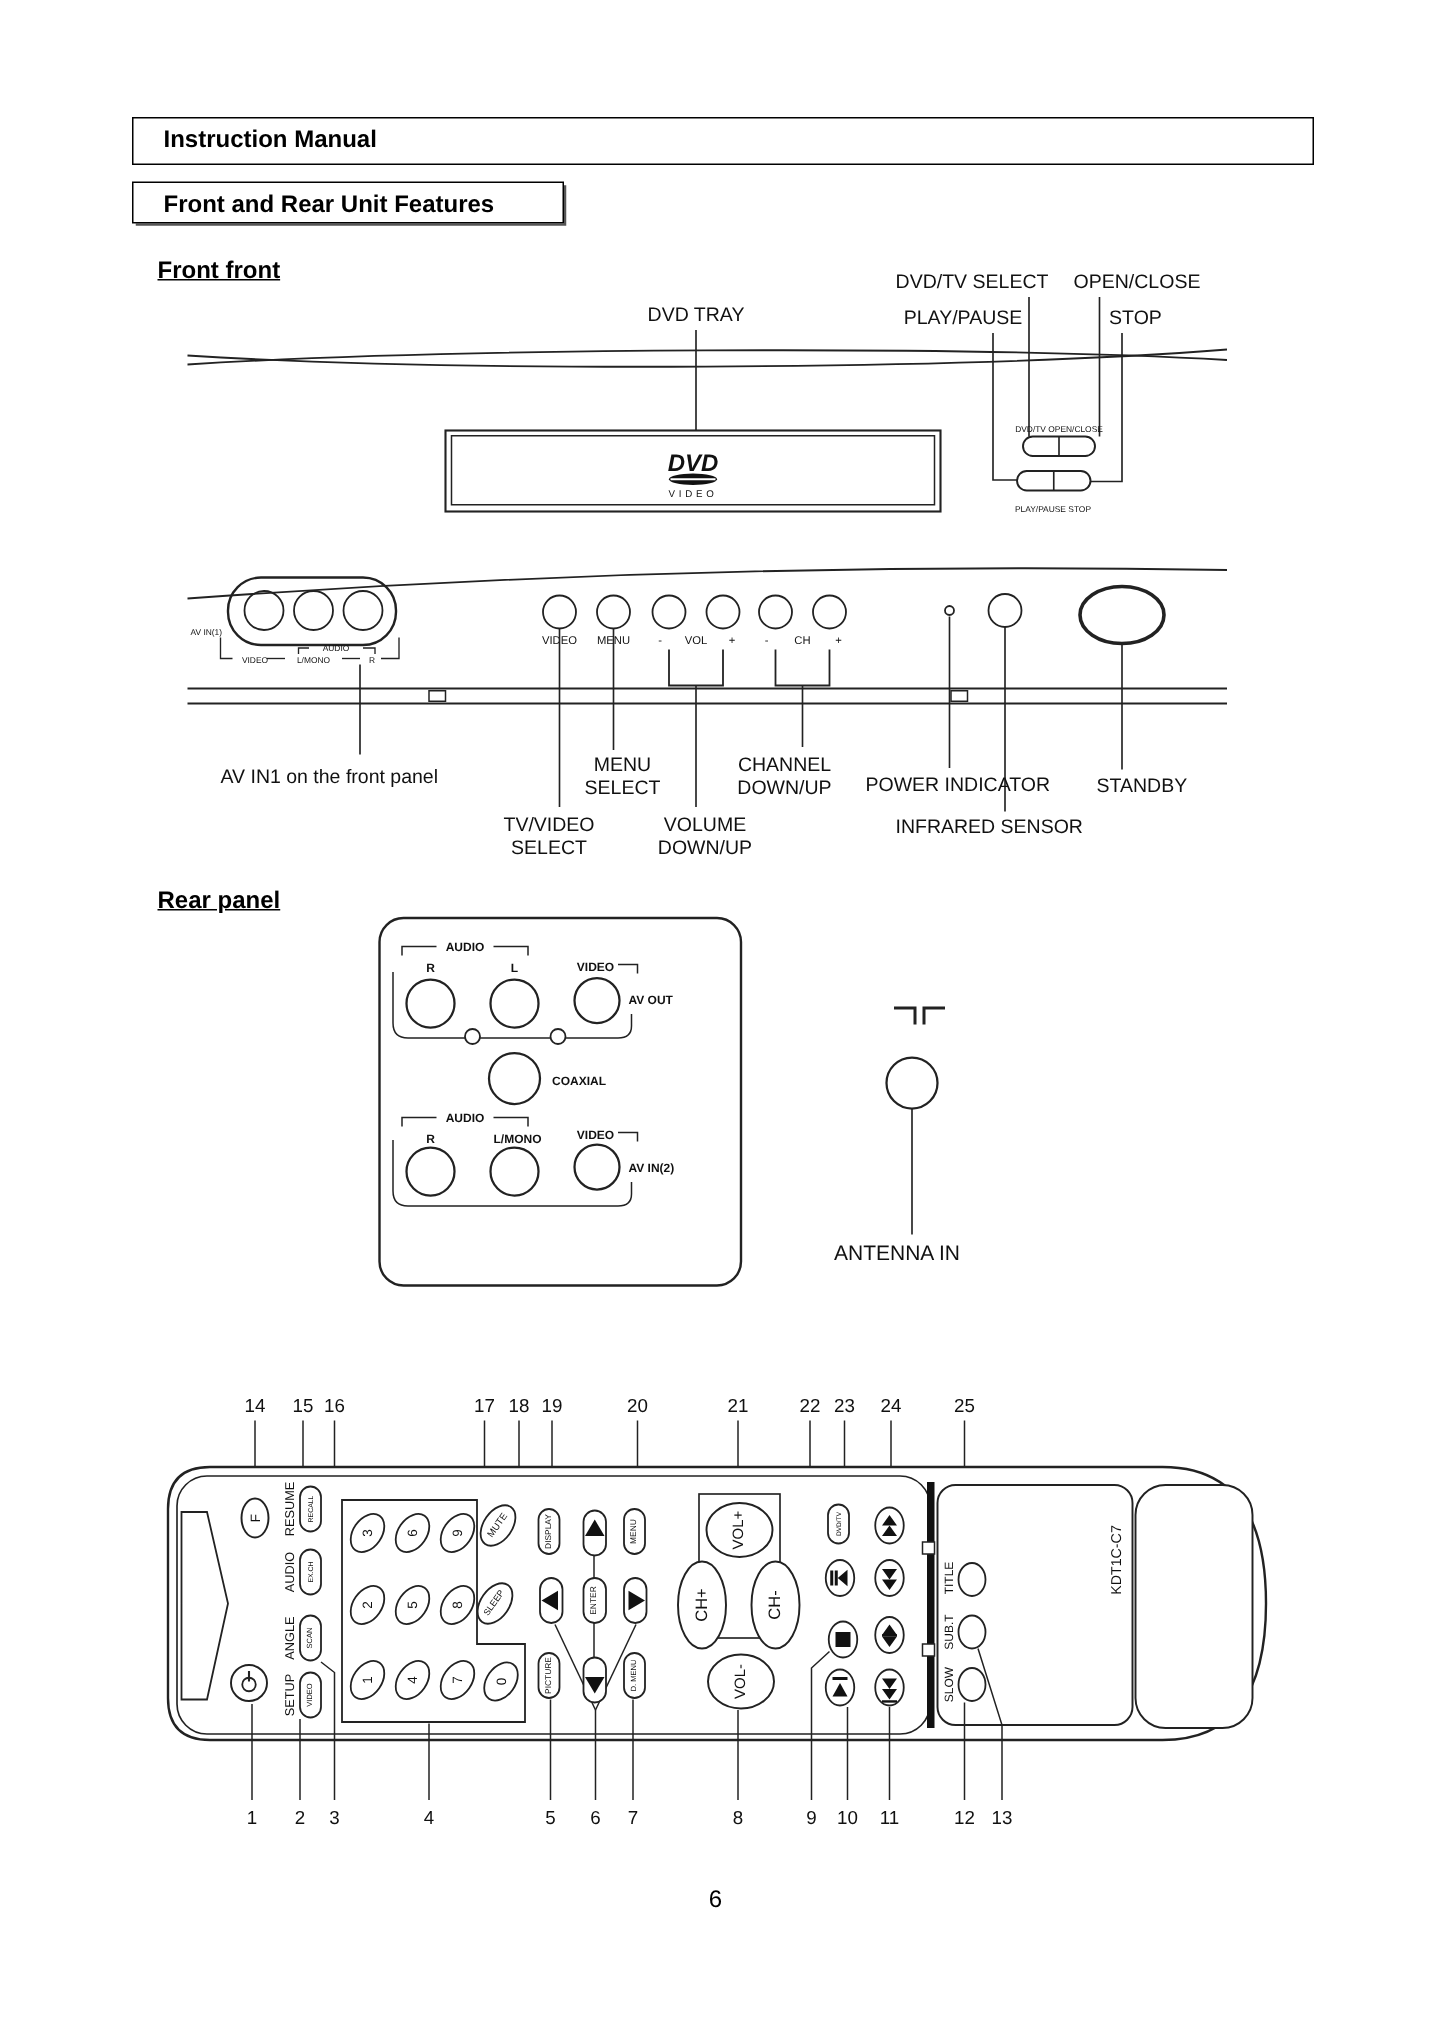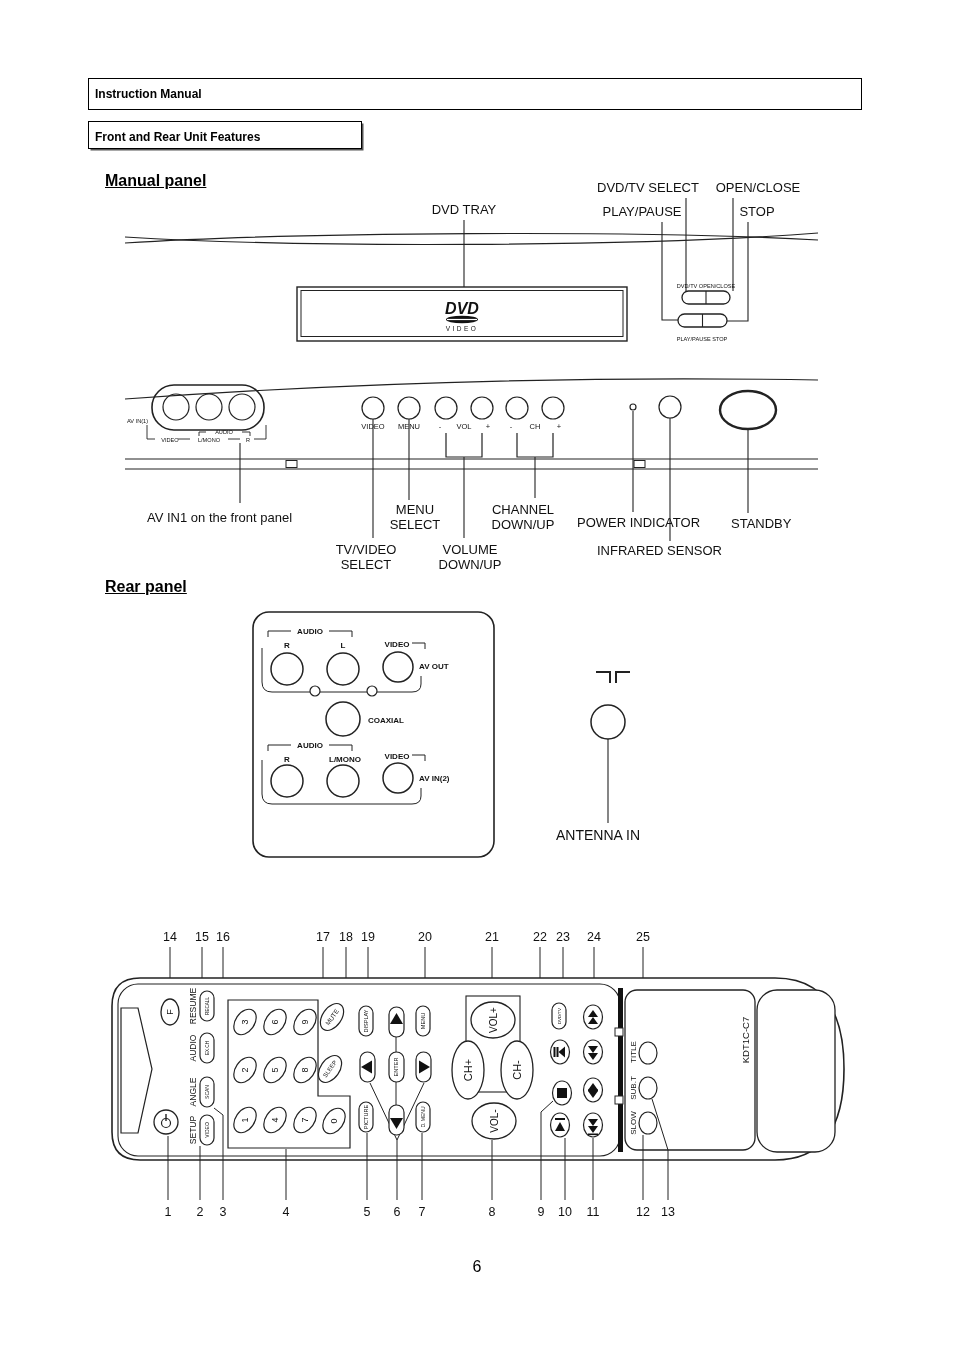--- a/index.html
+++ b/index.html
@@ -1,43 +1,43 @@
 <!DOCTYPE html>
 <html><head>
 <meta charset="utf-8">
 <style>
   html,body{margin:0;padding:0;background:#888;}
   .page{
     position:relative;width:954px;height:1350px;background:#fff;margin:0 auto;
     font-family:"Liberation Sans",sans-serif;color:#111;overflow:hidden;
   }
   .box-title{
-    position:absolute;border:1.6px solid #000;font-weight:bold;font-size:12px;
-    line-height:26px;padding:2px 8px 1px 6px;background:#fff;color:#000;
+    position:absolute;border:1.6px solid #000;font-weight:bold;font-size:16px;
+    line-height:26px;padding:2px 8px 1px 20px;background:#fff;color:#000;
   }
   #title-box{left:88px;top:78px;width:758px;height:27px;}
   #profiles-box{left:88px;top:121px;width:258px;height:23px;box-shadow:2px 2px 0 -0.5px #555;}
   #remote-box{left:97px;top:874px;width:234px;height:23px;}
   .panel-heading{
     position:absolute;font-weight:bold;font-size:16px;color:#000;
     text-decoration:underline;
   }
   #front-heading{left:105px;top:172px;}
-  #rear-heading{left:105px;top:578px;}
+  #rear-heading{left:105px;top:592px;}
   #page-number{position:absolute;left:0;top:1258px;width:954px;text-align:center;font-size:16px;color:#000;}
   svg text{fill:#111;}
 </style>
 </head>
 <body>
 
 <div class="page">
 
   <div id="title-box" class="box-title">Instruction Manual</div>
   <div id="profiles-box" class="box-title">Front and Rear Unit Features</div>
-  <div id="front-heading" class="panel-heading">Manual panel</div>
+  <div id="front-heading" class="panel-heading">Front front</div>
   <div id="rear-heading" class="panel-heading">Rear panel</div>
   <div id="page-number">6</div>
 
   <svg width="954" height="1350" viewBox="0 0 954 1350" style="position:absolute;left:0;top:0" font-family="Liberation Sans, sans-serif">
 
     <g font-size="13">
       <text x="464" y="214" text-anchor="middle">DVD TRAY</text>
       <text x="648" y="192" text-anchor="middle">DVD/TV SELECT</text>
       <text x="758" y="192" text-anchor="middle">OPEN/CLOSE</text>
       <text x="642" y="216" text-anchor="middle">PLAY/PAUSE</text>

